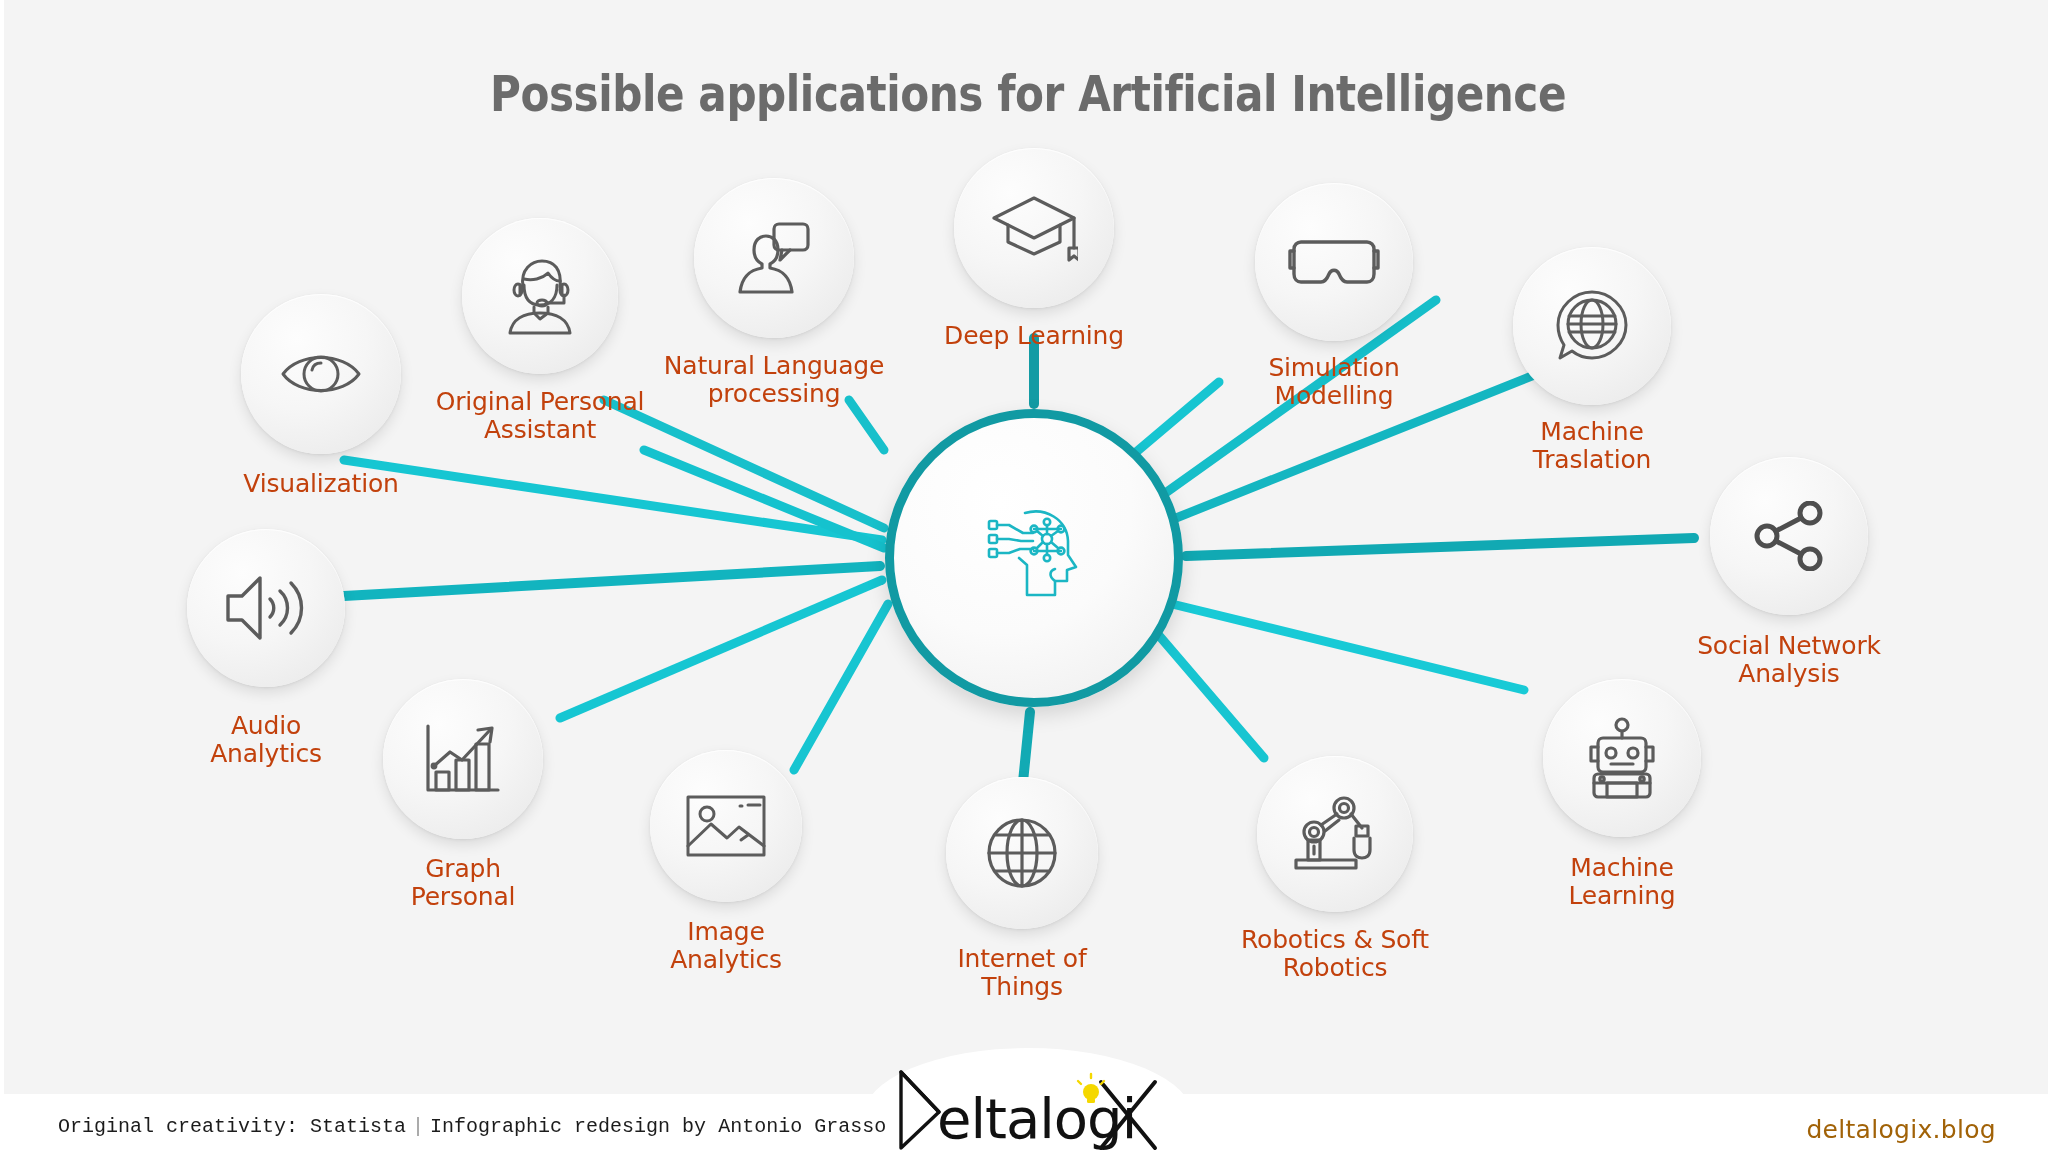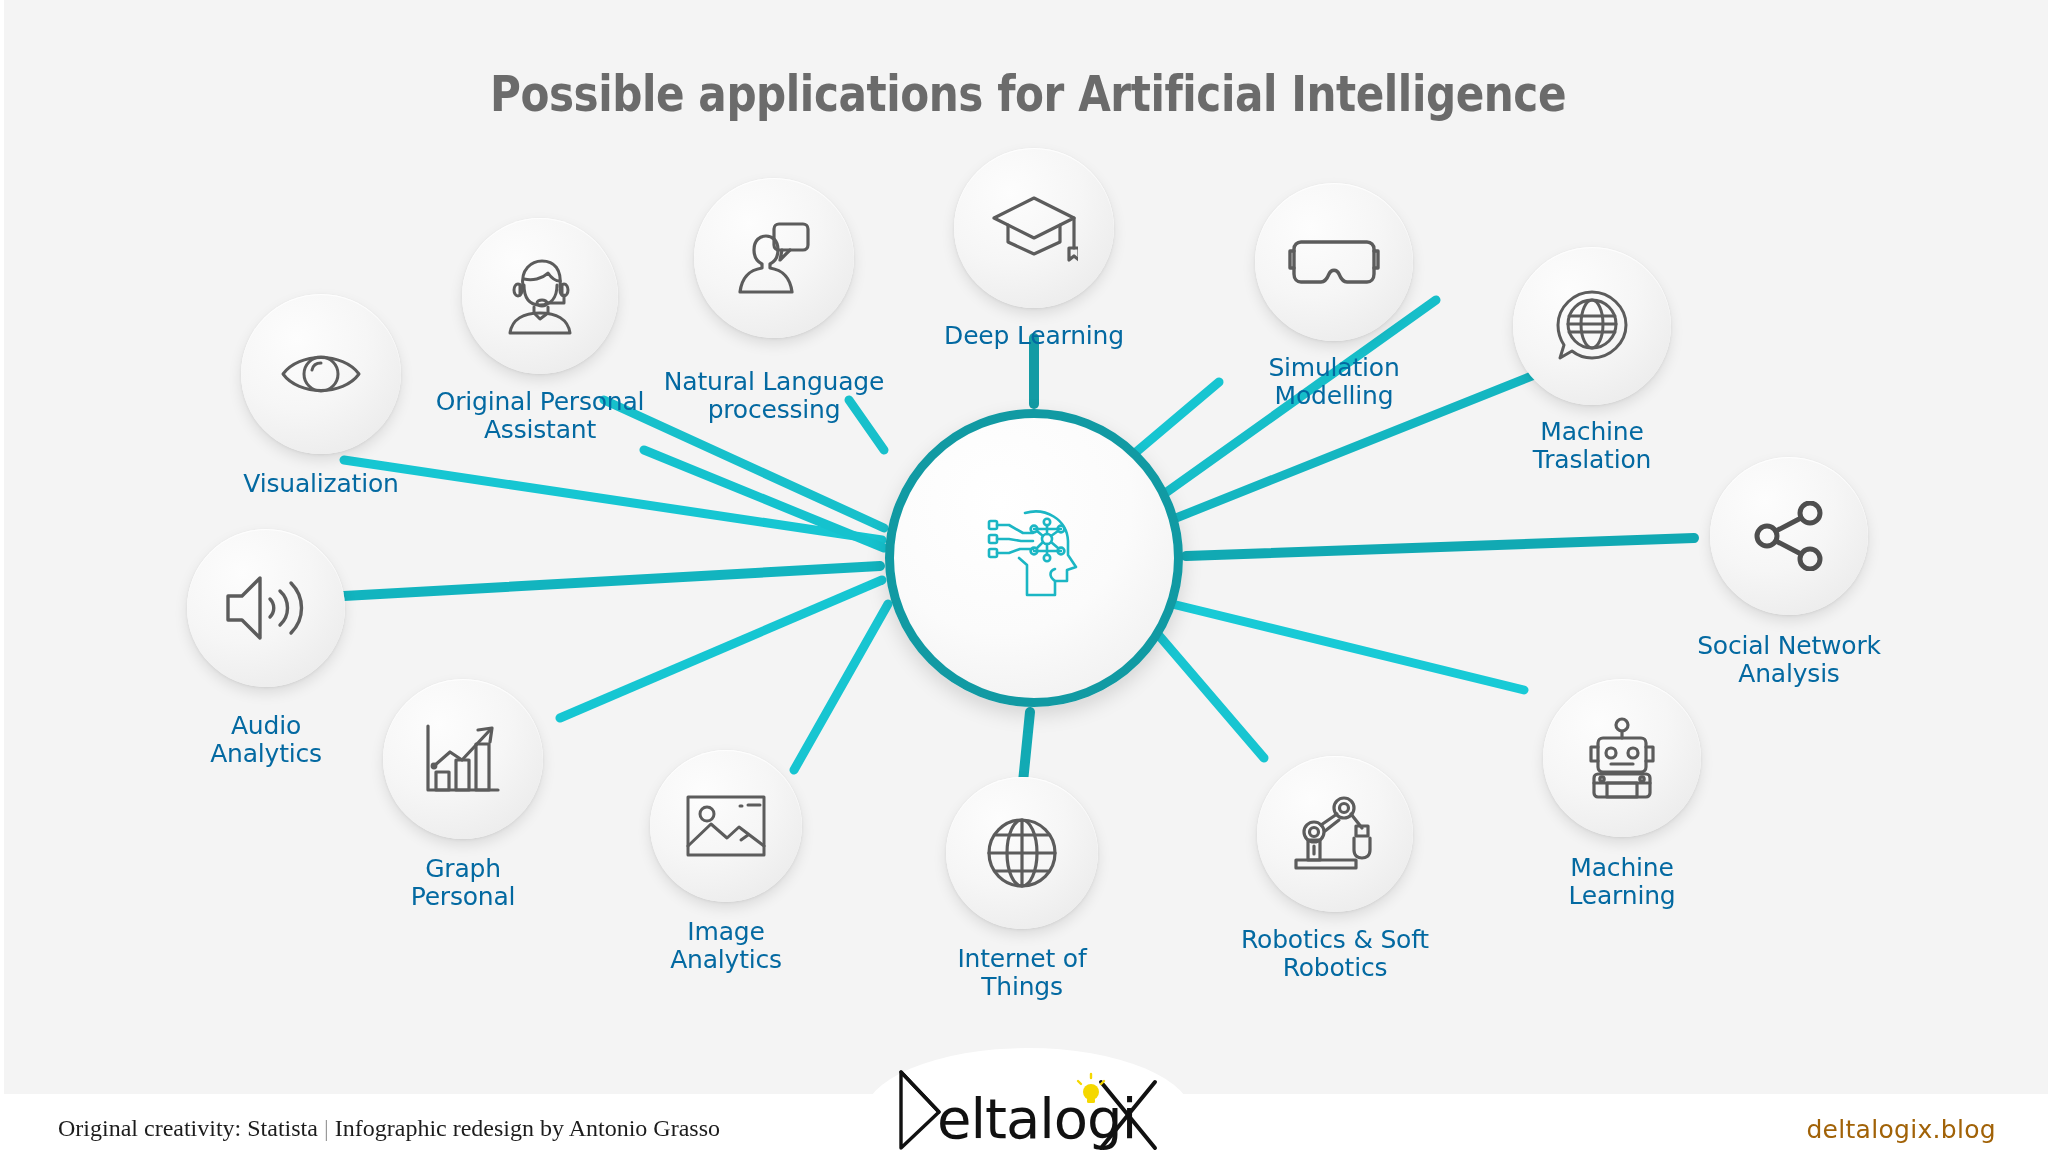--- a/index.html
+++ b/index.html
@@ -60,21 +60,21 @@
     left:50%; top:50%;
     transform:translate(-50%,-50%);
   }
   .bubble svg { display:block; }
   .label {
     position:absolute;
     left:50%;
     transform:translateX(-50%);
     text-align:center;
     white-space:pre-line;
-    color:#0369a1;
+    color:#c2410c;
     font-size:25px;
     line-height:1.12;
     font-family:"DejaVu Sans", sans-serif;
     letter-spacing:-0.2px;
   }
 
   
   #center-node {
     position:absolute;
     left:1030px; top:558px;
@@ -120,23 +120,23 @@
     left:50%; top:1048px;
     transform:translateX(-50%);
     width:330px; height:112px;
     background:#ffffff;
     border-radius:50% 50% 0 0 / 62% 62% 0 0;
     z-index:19;
   }
   #footer-left {
     position:absolute;
     left:54px; top:1115px;
-    font-size:24px;
+    font-size:20px;
     color:#1c1c1c;
-    font-family:Liberation Serif, serif;
+    font-family:Liberation Mono, monospace;
     white-space:nowrap;
     z-index:21;
   }
   #footer-left .bar { color:#9a9a9a; padding:0 6px; }
   #footer-right {
     position:absolute;
     right:56px; top:1115px;
     font-size:25px;
     color:#a16207;
     font-family:"DejaVu Sans", sans-serif;
@@ -241,21 +241,21 @@
   <div class="node" style="left:770px; top:258px;">
     <div class="bubble" style="width:160px;height:160px;">
       <svg width="76" height="76" viewBox="0 0 76 76">
         <g fill="none" stroke="#5c5c5c" stroke-width="3.2" stroke-linecap="round" stroke-linejoin="round">
           <rect x="38" y="4" width="34" height="26" rx="5"></rect>
           <path d="M46 30 L44 40 L54 30"></path>
           <path d="M18 30 C18 20 24 16 30 16 C36 16 42 20 42 30 C42 38 38 42 34 44 L34 48 C46 50 54 56 56 72 L4 72 C6 56 14 50 26 48 L26 44 C22 42 18 38 18 30 Z"></path>
         </g>
       </svg>
     </div>
-    <div class="label" style="top:94px; width:340px;margin-top:16px;">Natural Language
+    <div class="label" style="top:94px; width:340px;">Natural Language
 processing</div>
   </div>
 
   <div class="node" style="left:1030px; top:228px;">
     <div class="bubble" style="width:160px;height:160px;">
       <svg width="88" height="72" viewBox="0 0 88 72">
         <g fill="none" stroke="#5c5c5c" stroke-width="3.2" stroke-linecap="round" stroke-linejoin="round">
           <path d="M44 6 L84 26 L44 46 L4 26 Z"></path>
           <path d="M18 33 L18 50 L44 62 L70 50 L70 33"></path>
           <path d="M84 26 L84 56"></path>

